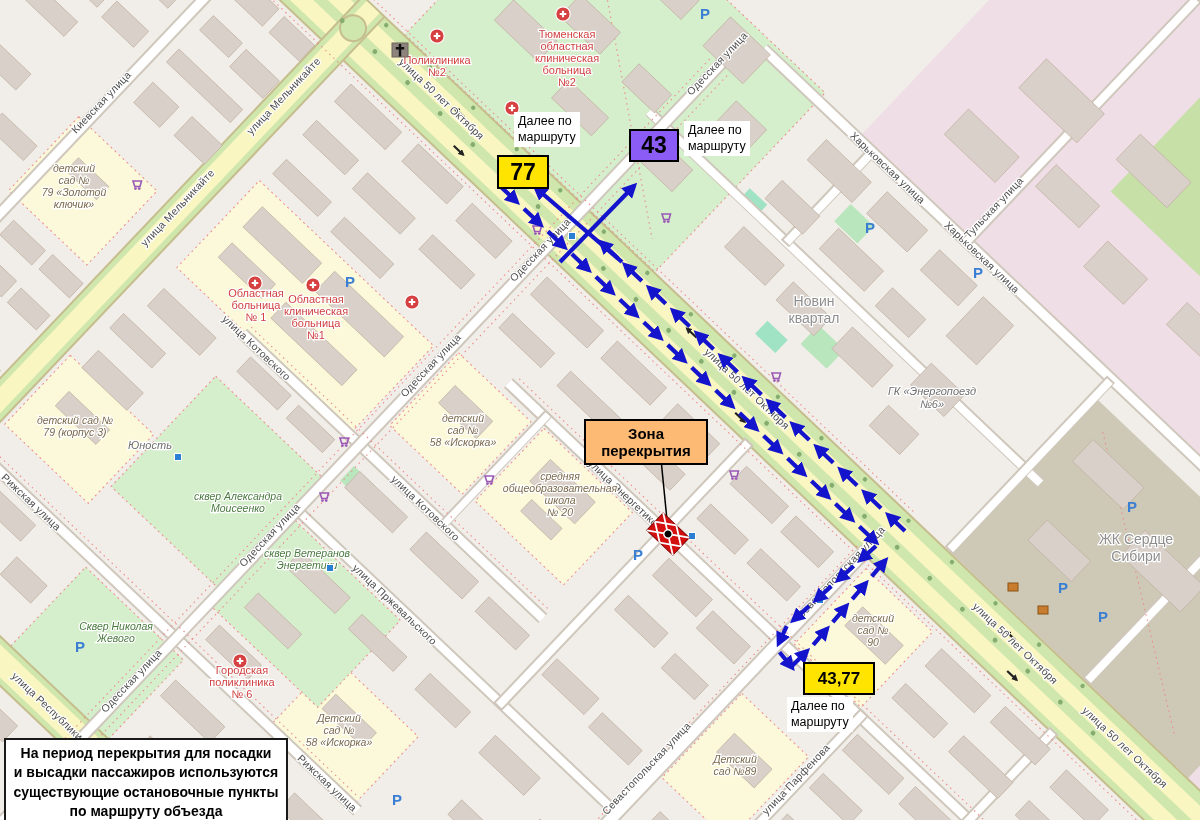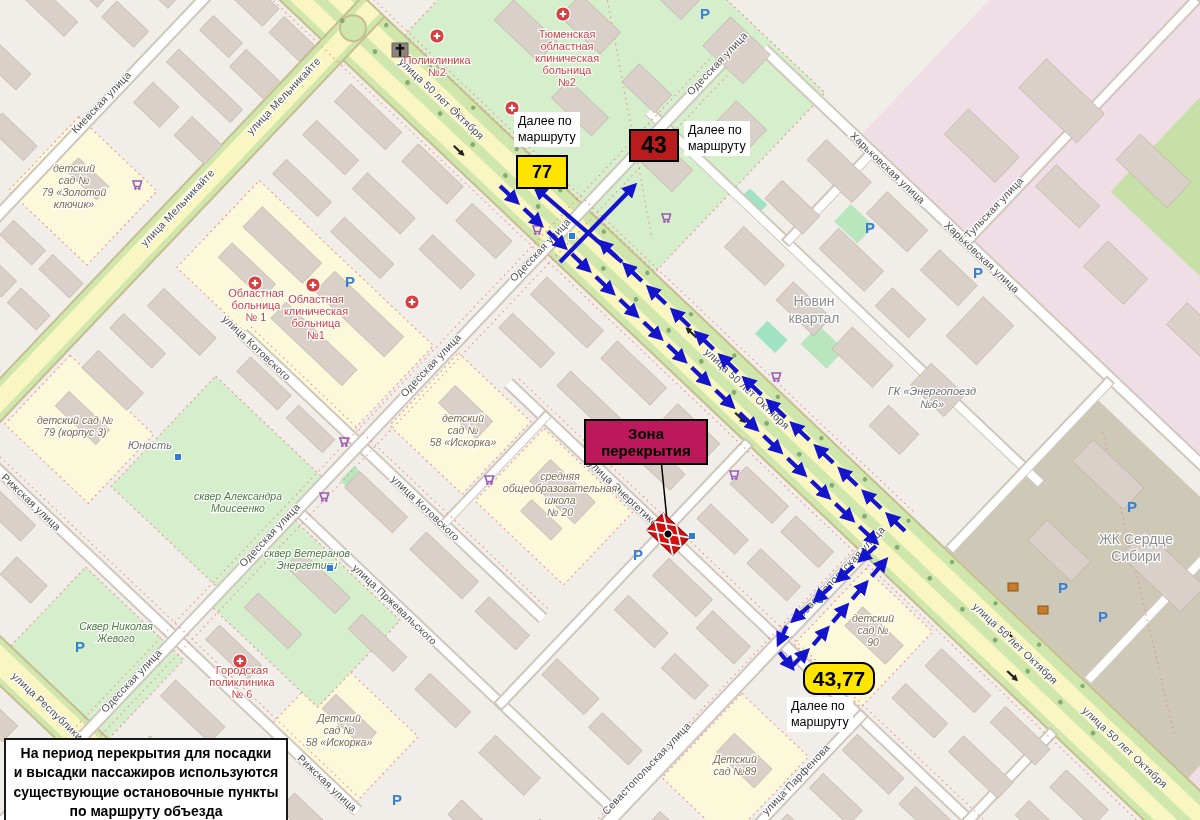--- a/index.html
+++ b/index.html
@@ -35,30 +35,30 @@
   
   .title-box{position:absolute;left:812px;top:6px;width:380px;box-sizing:border-box;
      background:#fff;border:1px solid #9a9a9a;box-shadow:2px 2px 3px rgba(0,0,0,.25);
      font-weight:bold;font-style:italic;font-size:17px;line-height:1.32;text-align:center;
      padding:7px 6px;white-space:pre-line;color:#000;}
   .notice-box{position:absolute;left:4px;top:738px;width:284px;box-sizing:border-box;
      background:#fff;border:2px solid #1a1a1a;font-weight:bold;font-size:14px;line-height:1.38;
      text-align:center;padding:4px 2px;white-space:pre-line;color:#000;}
   .badge{position:absolute;background:#ffe400;border:2px solid #000;color:#000;
      font-weight:bold;display:flex;align-items:center;justify-content:center;}
-  .badge.b77{left:516px;top:155px;width:48px;height:30px;font-size:18px;}
+  .badge.b77{left:497px;top:155px;width:48px;height:30px;font-size:23px;}
   .badge.b43{left:629px;top:129px;width:46px;height:29px;font-size:23px;}
-  .badge.b4377{left:803px;top:662px;width:68px;height:29px;font-size:21px;border-radius:13px;}
+  .badge.b4377{left:803px;top:662px;width:68px;height:29px;font-size:17px;}
   .next-label{position:absolute;background:#fff;color:#000;font-size:12.5px;line-height:1.25;
      padding:2px 4px;white-space:pre-line;text-align:left;}
   .next-label.n1{left:514px;top:112px;}
   .next-label.n2{left:684px;top:121px;}
   .next-label.n3{left:787px;top:697px;}
   .zone-box{position:absolute;left:584px;top:419px;width:124px;box-sizing:border-box;
-     background:#be185d;border:2px solid #000;font-weight:bold;font-size:15px;text-align:center;
+     background:#fdba74;border:2px solid #000;font-weight:bold;font-size:15px;text-align:center;
      padding:4px 2px;color:#000;}
 </style>
 </head>
 <body>
 
 <div class="stage">
 
 <svg id="map" width="1200" height="820" viewBox="0 0 1200 820">
   <defs>
     <marker id="mk" viewBox="0 0 10 10" refX="7" refY="5" markerWidth="3.6" markerHeight="3.6" orient="auto">
@@ -548,21 +548,21 @@
     <circle r="4.2" fill="#000" stroke="#fff" stroke-width="1.4"></circle>
   </g>
 </svg>
 
 <div class="notice-box">На период перекрытия для посадки
 и высадки пассажиров используются
 существующие остановочные пункты
 по маршруту объезда</div>
 
 <div class="badge b77" style="background: rgb(255, 228, 0);">77</div>
-<div class="badge b43" style="background: #b91c1c;">43</div>
+<div class="badge b43" style="background: #8b5cf6;">43</div>
 <div class="badge b4377" style="background: rgb(255, 228, 0);">43,77</div>
 
 <div class="next-label n1">Далее по
 маршруту</div>
 <div class="next-label n2">Далее по
 маршруту</div>
 <div class="next-label n3">Далее по
 маршруту</div>
 
 <div class="zone-box">Зона перекрытия</div>

